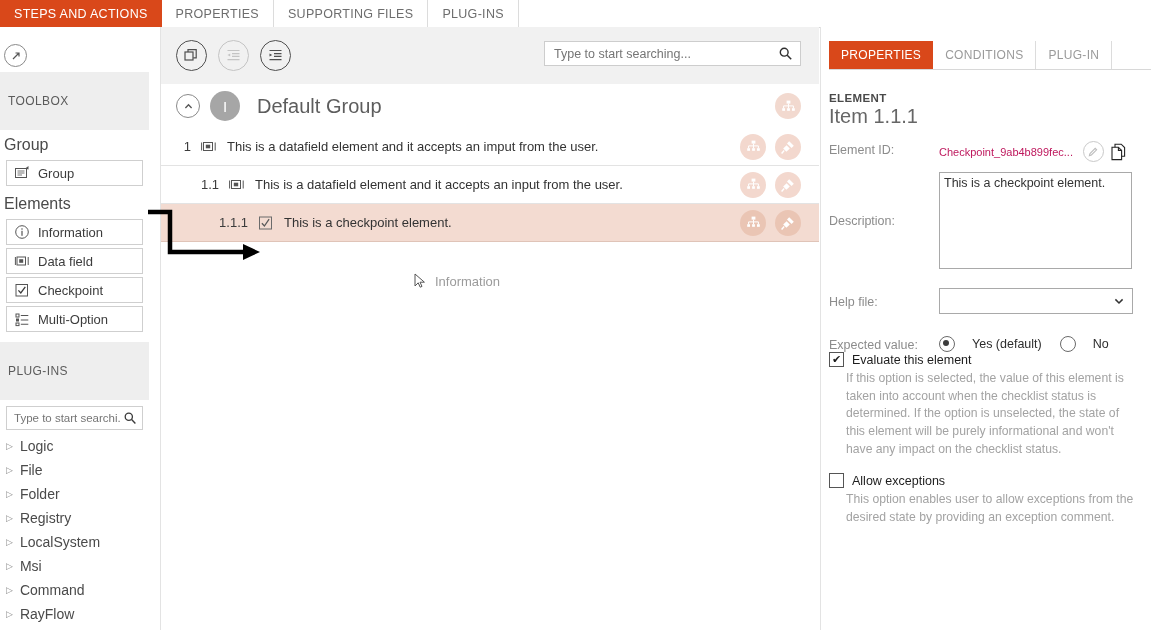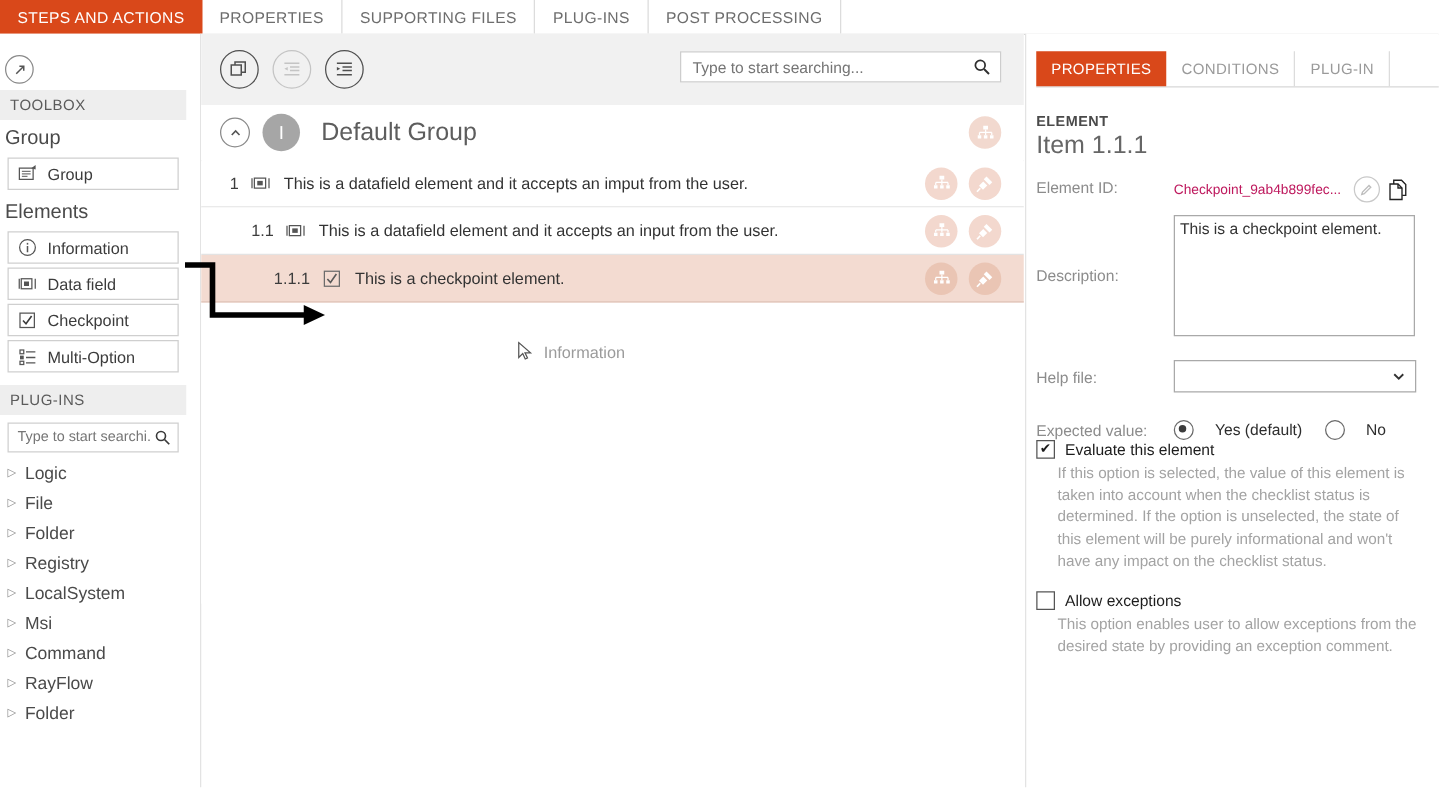--- a/index.html
+++ b/index.html
@@ -33,21 +33,21 @@
     overflow:hidden;
   }
   .collapse-btn{
     position:absolute;left:4px;top:17px;width:21px;height:21px;border-radius:50%;
     border:1px solid #8a8a8a;color:#5a5a5a;
     display:flex;align-items:center;justify-content:center;
     font-size:11px;cursor:pointer;background:#fff;
   }
   .sectionhdr{
     background:#eeeeee;color:#5b5b5b;font-size:12px;letter-spacing:.4px;
-    padding:5px 8px;margin:0;
+    padding:22px 8px;margin:0;
   }
   .grouphdr{font-size:16px;color:#4a4a4a;padding:6px 6px 4px 4px;font-weight:400;}
   .tool-item{
     margin:2px 6px 3px 6px;height:26px;border:1px solid #cfcfcf;background:#fff;
     display:flex;align-items:center;gap:8px;padding:0 7px;cursor:pointer;
     font-size:13px;color:#3c3c3c;box-sizing:border-box;
   }
   .tool-item .ic{width:16px;height:16px;flex:0 0 16px;display:block;}
   .plug-search{
     margin:6px 6px 4px 6px;height:24px;border:1px solid #cfcfcf;background:#fff;
@@ -180,23 +180,20 @@
         <span>STEPS AND ACTIONS</span>
       </div>
     <div class="ttab">
         <span>PROPERTIES</span>
       </div>
     <div class="ttab">
         <span>SUPPORTING FILES</span>
       </div>
     <div class="ttab">
         <span>PLUG-INS</span>
-      </div>
-    <div class="ttab">
-        <span>POST PROCESSING</span>
       </div>
   </div>
 
   <div class="sidebar">
 
     <div class="collapse-btn">
       <svg width="12" height="12" viewBox="0 0 12 12">
           <path d="M3 9 L9 3 M5.5 3 H9 V6.5" stroke="#555" stroke-width="1.2" fill="none"></path>
         </svg>
     </div>

